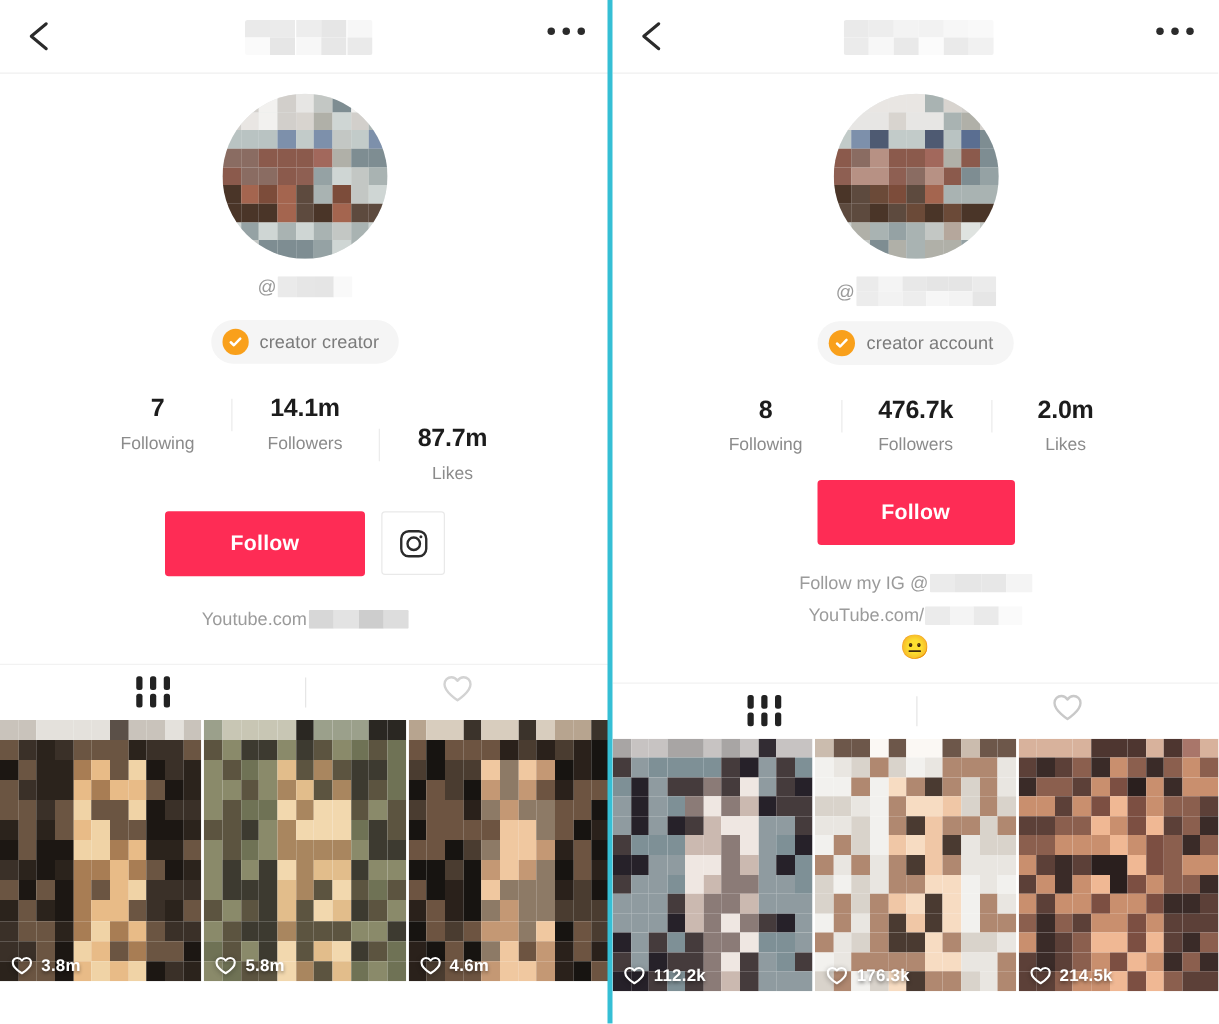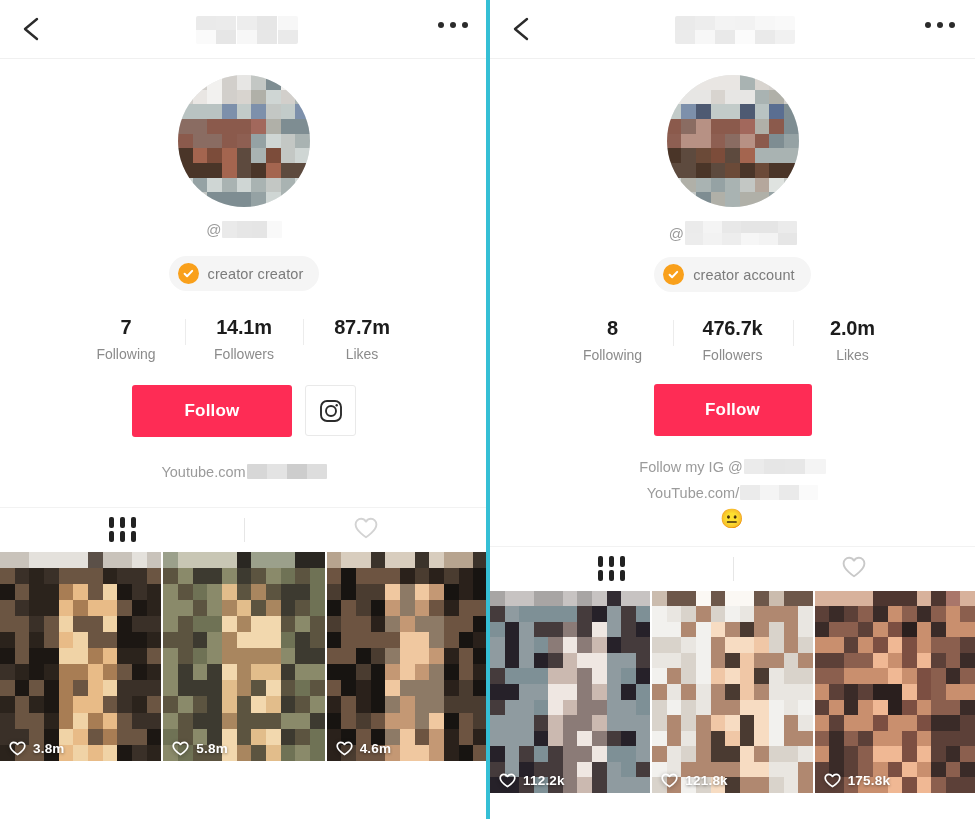--- a/index.html
+++ b/index.html
@@ -443,21 +443,21 @@
 
       <div class="stats-row" style="margin-top:24px;">
         <div class="stat" style="width:118px;">
           <span class="stat-value">7</span>
           <span class="stat-label">Following</span>
         </div>
         <div class="stat" style="width:118px;">
           <span class="stat-value">14.1m</span>
           <span class="stat-label">Followers</span>
         </div>
-        <div class="stat" style="width:118px;">
+        <div class="stat" style="width:118px;margin-top:24px;">
           <span class="stat-value">87.7m</span>
           <span class="stat-label">Likes</span>
         </div>
       </div>
 
       <div class="action-row" style="margin-top:22px;">
         <button class="follow-btn" style="width:160px;height:52px;">Follow</button>
         <span class="ig-btn">
           <svg width="26" height="26" viewBox="0 0 26 26">
             <rect x="3" y="3" width="20" height="20" rx="6" fill="none" stroke="#2b2b2b" stroke-width="1.9"></rect>
@@ -1477,21 +1477,21 @@
             <i style="background: rgb(217, 211, 203);"></i>
             <i style="background: rgb(233, 230, 225);"></i>
             <i style="background: rgb(176, 136, 112);"></i>
           </span>
         <span class="thumb-likes">
           <span class="heart-fill">
             <svg width="17" height="15" viewBox="0 0 17 15">
               <path d="M8.5 13.6 C8.5 13.6 1.2 9 1.2 5.1 C1.2 3 2.9 1.4 4.8 1.4 C6.2 1.4 7.7 2.3 8.5 3.4 C9.3 2.3 10.8 1.4 12.2 1.4 C14.1 1.4 15.8 3 15.8 5.1 C15.8 9 8.5 13.6 8.5 13.6 Z" fill="none" stroke="#ffffff" stroke-width="1.7" stroke-linejoin="round"></path>
             </svg>
           </span>
-          <span class="count">121.8k</span>
+          <span class="count">176.3k</span>
         </span>
       </div>
       <div class="thumb">
         <span class="thumb-px" style="grid-template-columns: repeat(11, 1fr); grid-template-rows: repeat(13, 1fr);">
             <i style="background: rgb(216, 178, 156);"></i>
             <i style="background: rgb(216, 178, 156);"></i>
             <i style="background: rgb(216, 178, 156);"></i>
             <i style="background: rgb(216, 178, 156);"></i>
             <i style="background: rgb(78, 54, 48);"></i>
             <i style="background: rgb(78, 54, 48);"></i>
@@ -1632,20 +1632,20 @@
             <i style="background: rgb(139, 95, 78);"></i>
             <i style="background: rgb(92, 64, 56);"></i>
             <i style="background: rgb(92, 64, 56);"></i>
           </span>
         <span class="thumb-likes">
           <span class="heart-fill">
             <svg width="17" height="15" viewBox="0 0 17 15">
               <path d="M8.5 13.6 C8.5 13.6 1.2 9 1.2 5.1 C1.2 3 2.9 1.4 4.8 1.4 C6.2 1.4 7.7 2.3 8.5 3.4 C9.3 2.3 10.8 1.4 12.2 1.4 C14.1 1.4 15.8 3 15.8 5.1 C15.8 9 8.5 13.6 8.5 13.6 Z" fill="none" stroke="#ffffff" stroke-width="1.7" stroke-linejoin="round"></path>
             </svg>
           </span>
-          <span class="count">175.8k</span>
+          <span class="count">214.5k</span>
         </span>
       </div>
     </div>
   </div>
 
   <div class="divider-vertical"></div>
 </div>
 
 </body></html>

